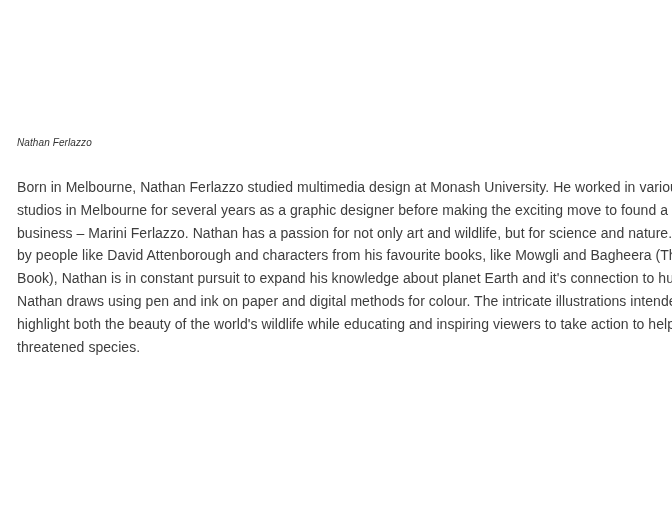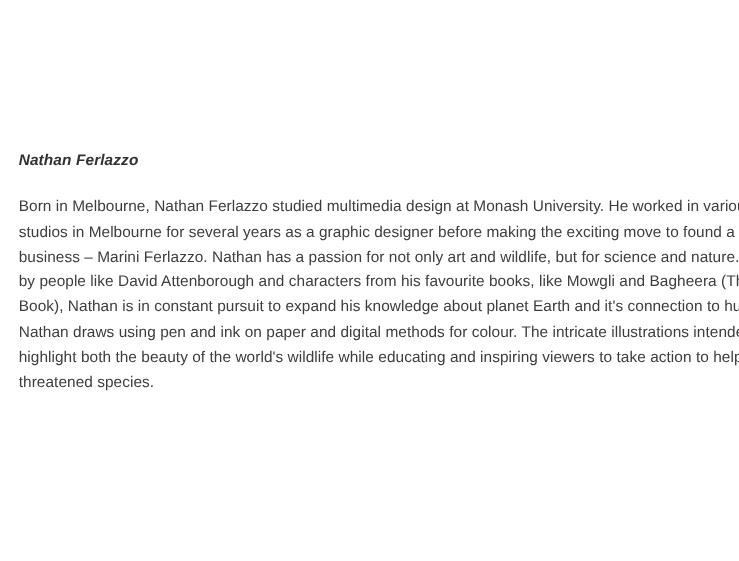--- a/index.html
+++ b/index.html
@@ -13,22 +13,22 @@
     height: 510px;
     background: #ffffff;
     overflow: hidden;
     font-family: "Liberation Sans", sans-serif;
   }
   .artist-name {
     position: absolute;
     left: 17px;
     top: 137px;
     margin: 0;
-    font-size: 14px;
-    font-weight: bold;
+    font-size: 10px;
+    font-weight: normal;
     font-style: italic;
     color: #323232;
     letter-spacing: 0.1px;
   }
   .artist-bio {
     position: absolute;
     left: 17px;
     top: 176px;
     margin: 0;
     font-size: 14px;

